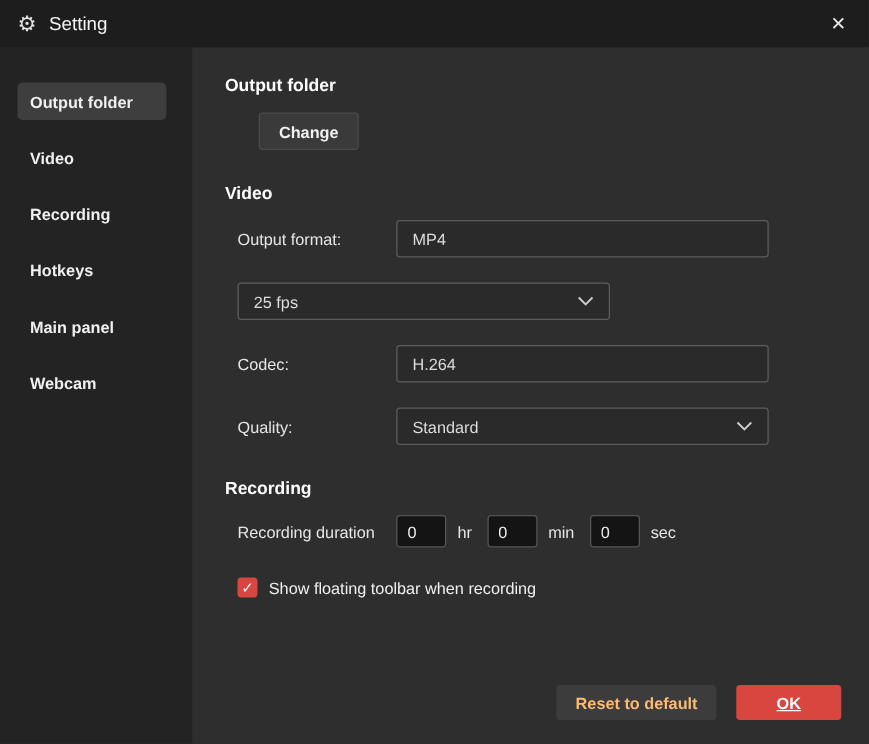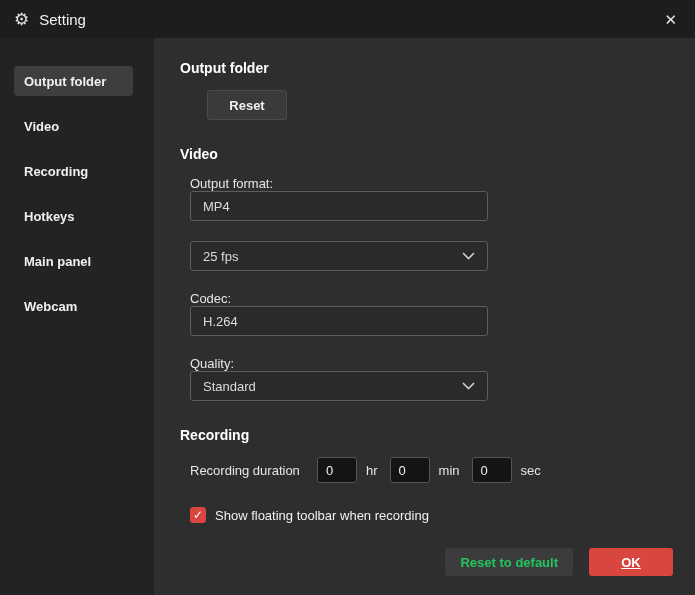--- a/index.html
+++ b/index.html
@@ -47,21 +47,21 @@
   }
   .btn {
     font-family:"Liberation Sans", sans-serif;
     cursor:pointer;
   }
   .change-btn {
     width:80px; height:30px; margin-left:10px;
     background:#3a3a3a; border:1px solid #4b4b4b; border-radius:3px;
     color:#f0f0f0; font-size:13px; font-weight:bold;
   }
-  .field-row { display:flex; align-items:flex-start; margin:0 0 20px 10px;flex-direction:column; }
+  .field-row { display:flex; align-items:center; margin:0 0 20px 10px; }
   .field-label { width:127px; font-size:13px; color:#e6e6e6; }
   .field {
     width:298px; height:30px;
     background:#2a2a2a; border:1px solid #5d5d5d; border-radius:3px;
     display:flex; align-items:center; justify-content:space-between;
     padding:0 12px; font-size:13px; color:#dcdcdc; cursor:default;
   }
   .field.dropdown { cursor:pointer;gap:16px; }
   .chevron { display:flex; align-items:center; }
   .rec-heading { margin-top:6px; }
@@ -78,21 +78,21 @@
     width:16px; height:16px; background:#d9453f; border-radius:3px;
     color:#ffffff; font-size:12px; line-height:16px; text-align:center;
     cursor:pointer; flex:0 0 16px;
   }
   .check-label { margin-left:9px; font-size:13px; color:#f0f0f0; }
   
   .footer { margin-top:auto; display:flex; justify-content:flex-end; align-items:center; gap:16px; }
   .reset-btn {
     height:28px; padding:0 15px;
     background:#3c3c3c; border:none; border-radius:3px;
-    color:#22c55e; font-size:13px; font-weight:bold;
+    color:#fdba74; font-size:13px; font-weight:bold;
   }
   .ok-btn {
     height:28px; width:84px;
     background:#d9453f; border:none; border-radius:3px;
     color:#ffffff; font-size:13px; font-weight:bold;text-decoration:underline;
   }
 </style>
 </head>
 <body>
 
@@ -122,21 +122,21 @@
     </div>
     <div class="side-item">
       <span>Webcam</span>
     </div>
   </div>
 
   <div class="main">
 
     <div class="section-heading">Output folder</div>
     <div class="path-row">
-      <button class="btn change-btn">Reset</button>
+      <button class="btn change-btn">Change</button>
     </div>
 
     <div class="section-heading">Video</div>
 
     <div class="field-row">
       <span class="field-label">Output format:</span>
       <div class="field">
         <span>MP4</span>
       </div>
     </div>

